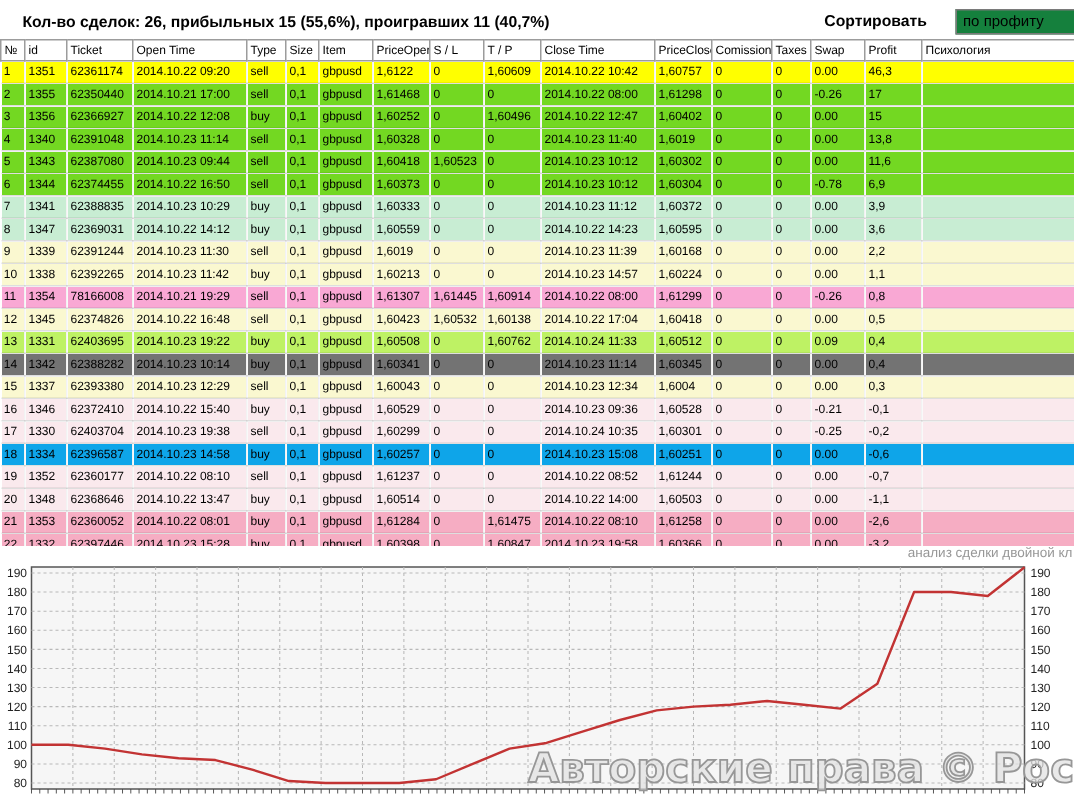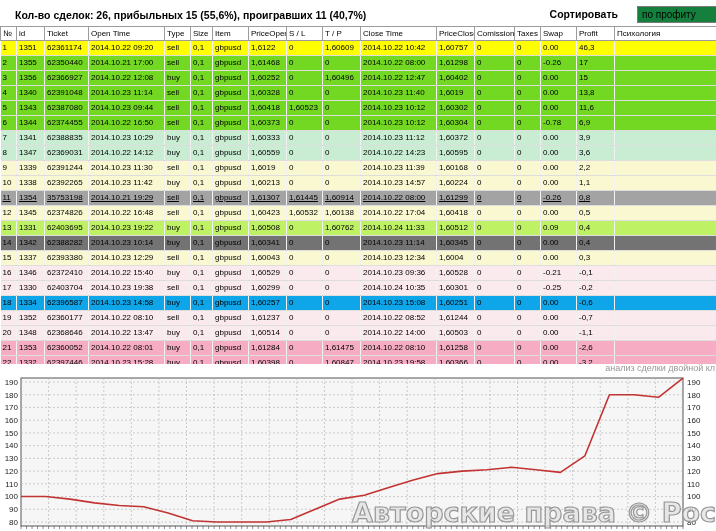--- a/index.html
+++ b/index.html
@@ -279,24 +279,24 @@
             <td>0</td>
             <td>0</td>
             <td>2014.10.23 14:57</td>
             <td>1,60224</td>
             <td>0</td>
             <td>0</td>
             <td>0.00</td>
             <td>1,1</td>
             <td></td>
           </tr>
-          <tr style="background: #a3a3a3; text-decoration: underline;">
+          <tr style="background: #f9a8d4;">
             <td>11</td>
             <td>1354</td>
-            <td>35753198</td>
+            <td>78166008</td>
             <td>2014.10.21 19:29</td>
             <td>sell</td>
             <td>0,1</td>
             <td>gbpusd</td>
             <td>1,61307</td>
             <td>1,61445</td>
             <td>1,60914</td>
             <td>2014.10.22 08:00</td>
             <td>1,61299</td>
             <td>0</td>

